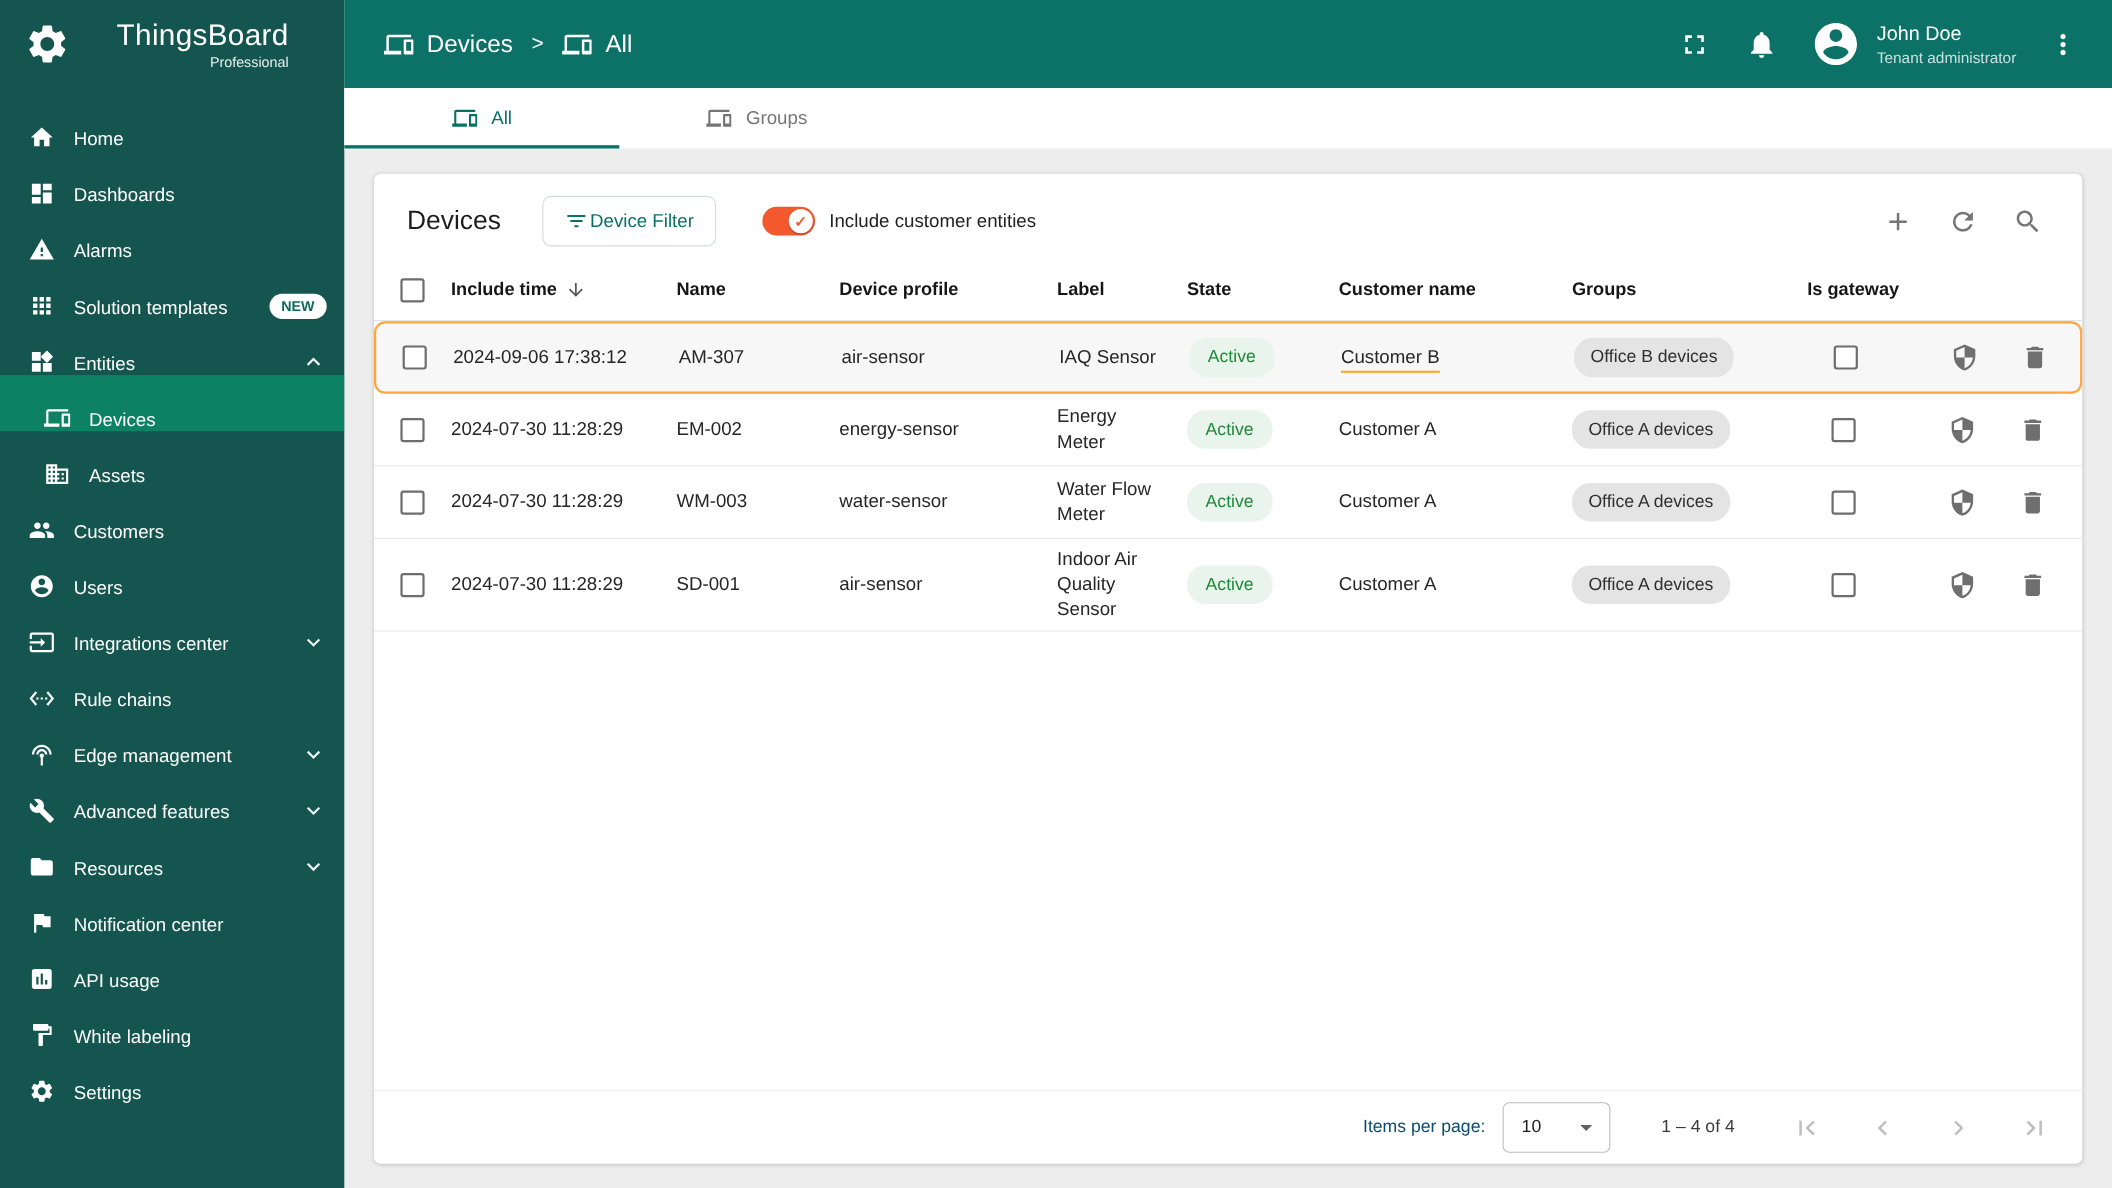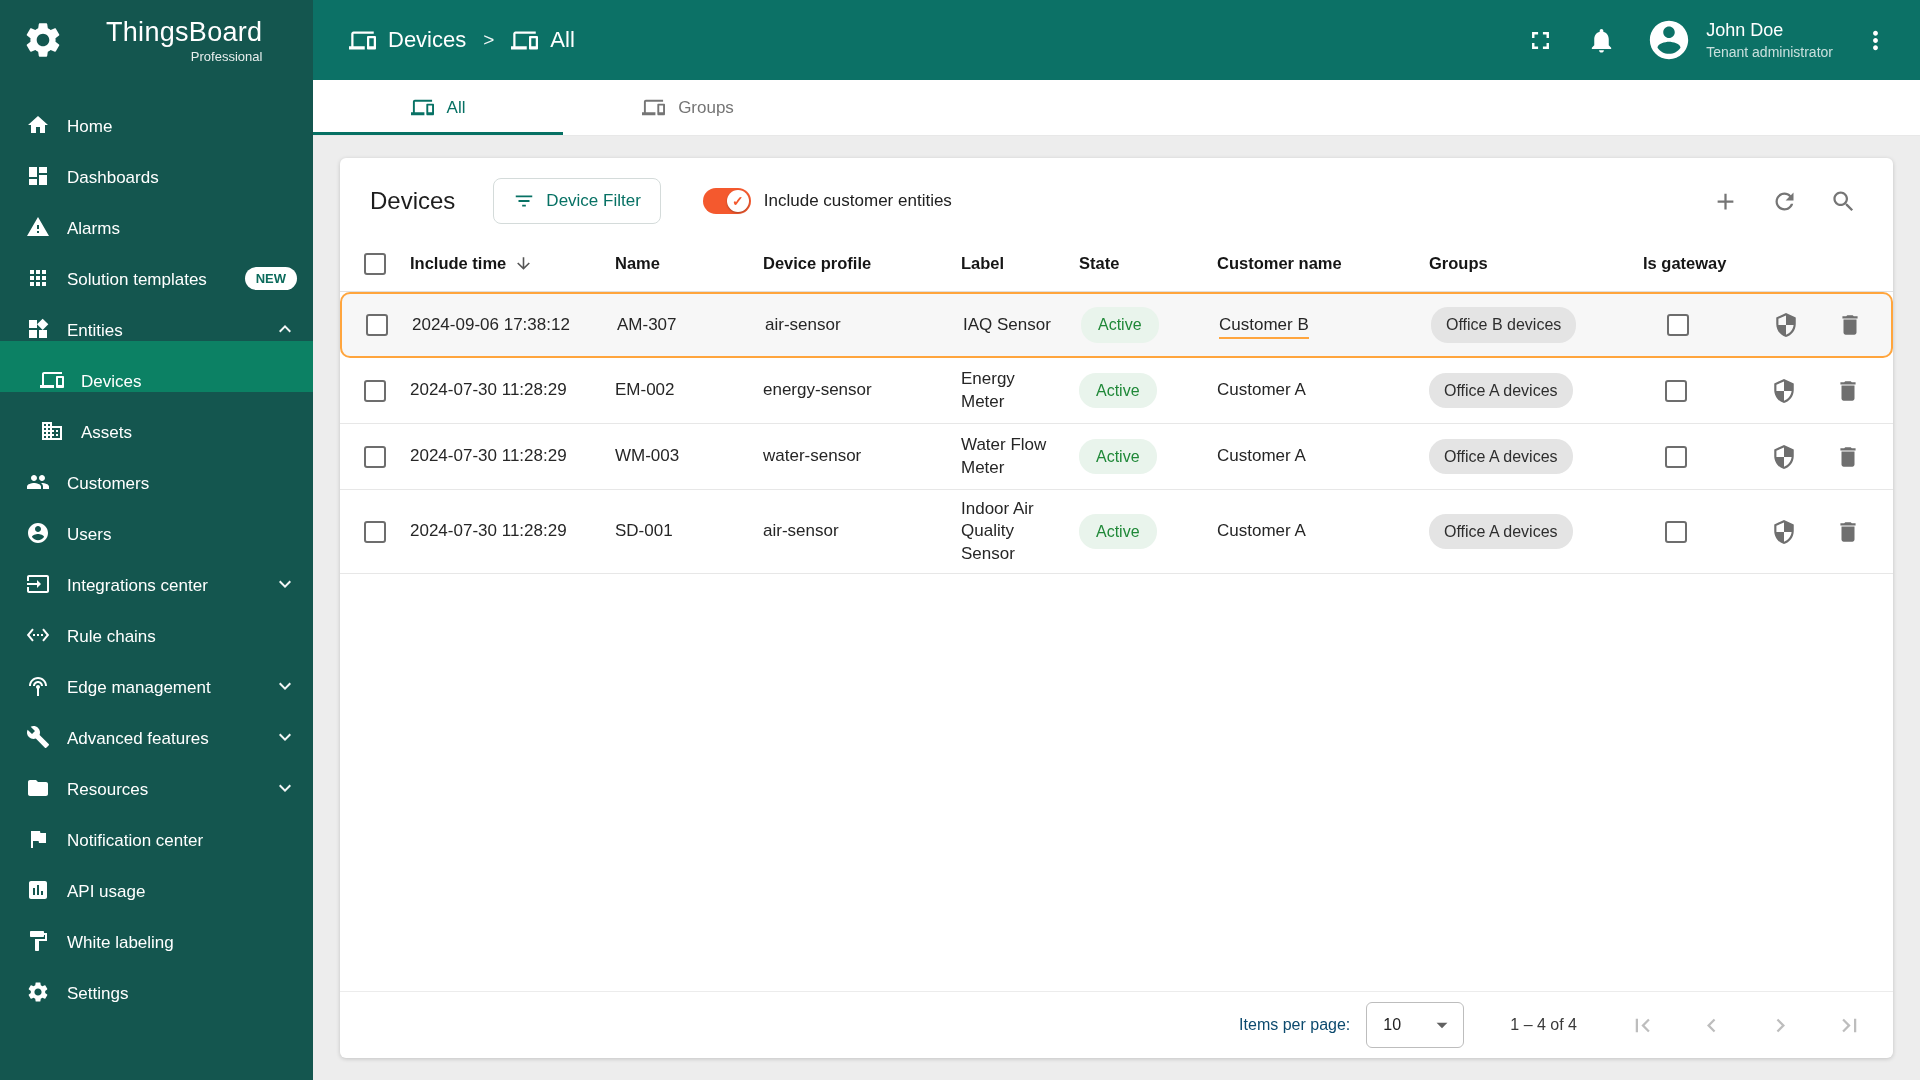--- a/index.html
+++ b/index.html
@@ -45,21 +45,21 @@
   .tab svg { width:23px; height:23px; fill:currentColor; }
   .tab.active { color:var(--accent,#077164); }
   .tab.active::after { content:""; position:absolute; left:0; right:0; bottom:0; height:3px; background:var(--accent,#077164); }
 
   .content { flex:1; min-height:0; padding:22px 27px; display:flex; }
   .card { flex:1; background:#fff; border-radius:6px; box-shadow:0 1px 4px rgba(0,0,0,.18); display:flex; flex-direction:column; overflow:hidden; }
 
   
   .card-toolbar { display:flex; align-items:center; padding:20px 30px 12px 30px; flex-shrink:0; }
   .card-title { font-size:24px; font-weight:500; color:#1d1d1d; }
-  .filter-btn { margin-left:38px; display:flex; align-items:center; gap:11px; border:1px solid #d4dbda; border-radius:8px; background:#fff; padding:11px 19px; color:var(--accent,#077164); font-size:17px; font-weight:500; cursor:pointer; }
+  .filter-btn { margin-left:38px; display:flex; align-items:center; gap:1px; border:1px solid #d4dbda; border-radius:8px; background:#fff; padding:11px 19px; color:var(--accent,#077164); font-size:17px; font-weight:500; cursor:pointer; }
   .filter-btn svg { width:22px; height:22px; fill:currentColor; }
   .toggle-wrap { margin-left:42px; display:flex; align-items:center; gap:13px; font-size:17px; color:#212121; cursor:pointer; }
   .switch { width:48px; height:26px; border-radius:13px; background:var(--toggle-on,#f4592e); position:relative; flex-shrink:0; }
   .switch .thumb { position:absolute; top:2px; right:2px; width:22px; height:22px; border-radius:50%; background:#fff; color:var(--toggle-on,#f4592e); font-size:14px; font-weight:700; display:flex; align-items:center; justify-content:center; box-shadow:0 1px 2px rgba(0,0,0,.3); }
   .toolbar-actions { margin-left:auto; display:flex; gap:32px; padding-right:6px; }
   .icon-btn { cursor:pointer; }
   .icon-btn svg { width:27px; height:27px; fill:#757575; }
 
   
   .grid { display:grid; grid-template-columns:70px 205px 148px 198px 118px 138px 212px 214px 128px 1fr; align-items:center; }

